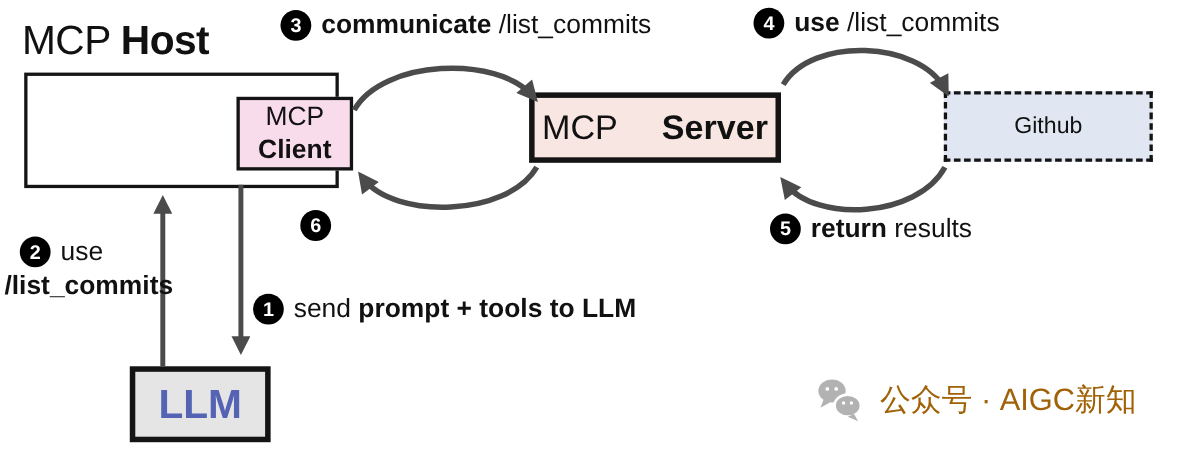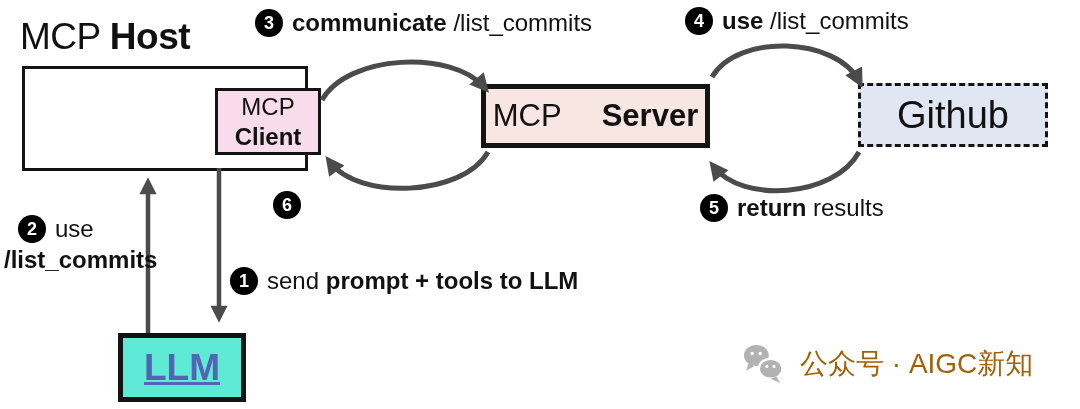--- a/index.html
+++ b/index.html
@@ -22,25 +22,25 @@
     left:215px; top:88px; width:106px; height:67px; background:#f8dcec;
     flex-direction:column; font-size:24px; line-height:1.25; z-index:2;
   }
   .client-box .l2 { font-weight:700; }
   .server-box {
     left:481px; top:84px; width:229px; height:64px; background:#f8e6e2;
     border-width:5px; font-size:31px; white-space:nowrap;
   }
   .github-box {
     left:858px; top:83px; width:190px; height:64px; background:#e1e7f2;
-    border:3px dashed #141414; font-size:38px;
+    border:3px dashed #141414; font-size:21px;
   }
   .llm-box {
-    left:118px; top:333px; width:128px; height:69px; background:#5eead4;
-    border-width:5px; font-size:37px; font-weight:700; color:#5463b3;text-decoration:underline;
+    left:118px; top:333px; width:128px; height:69px; background:#e5e5e5;
+    border-width:5px; font-size:37px; font-weight:700; color:#5463b3;
   }
   .step {
     position:absolute; display:flex; align-items:center; gap:9px;
     font-size:24px; white-space:nowrap; z-index:6;
   }
   .badge {
     display:inline-flex; align-items:center; justify-content:center; flex:none;
     width:28px; height:28px; border-radius:50%; background:#000;
     color:#fff; font-size:18px; font-weight:700;
   }

